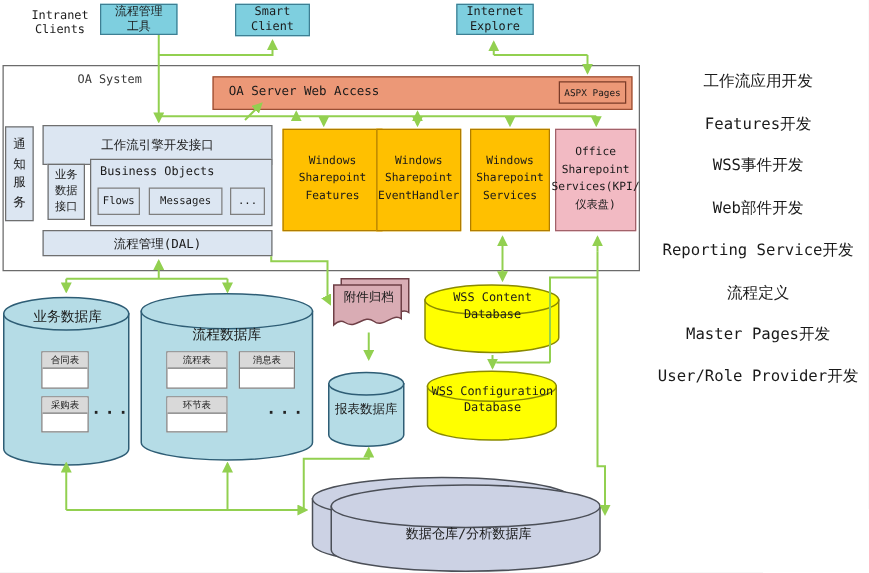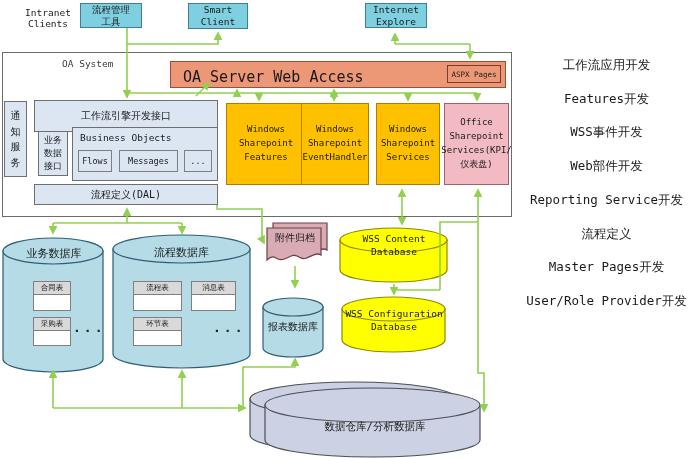--- a/index.html
+++ b/index.html
@@ -9,21 +9,21 @@
     color:#1a1a1a;overflow:hidden;margin:0 auto;
   }
   .abs{position:absolute;box-sizing:border-box;}
   .pre{white-space:pre-line;}
   .ctr{display:flex;align-items:center;justify-content:center;text-align:center;}
   .cyan-box{background:#7ECFDF;border:1px solid #3E7F93;font-size:9.5px;line-height:1.25;}
   .panel{background:#DCE6F2;border:1px solid #6F6F6F;}
   .txt{font-size:9.5px;}
   svg{position:absolute;left:0;top:0;pointer-events:none;}
   #oa-box{border:1px solid #6B6B6B;background:#fff;}
-  #web-access{background:#EC9877;border:1px solid #9A4F35;font-size:15px;}
+  #web-access{background:#EC9877;border:1px solid #9A4F35;font-size:10px;}
   #web-access-label{position:absolute;left:12px;top:6px;}
   #aspx-box{background:#EC9877;border:1px solid #7A3B28;font-size:7.5px;}
   .comp{border:1px solid #B07D00;background:#FFC000;font-size:9px;line-height:1.55;
         overflow-wrap:break-word;word-wrap:break-word;padding:2px;}
   .comp.pink{background:#F2BAC3;border-color:#A2626A;}
   .vtxt{width:1.1em;line-height:1.55;word-break:break-all;text-align:center;}
   .chip{border:1px solid #7F7F7F;background:#ffffff;}
   .chip-h{background:#D9D9D9;border-bottom:1px solid #7F7F7F;font-size:7.5px;
           height:12px;display:flex;align-items:center;justify-content:center;}
   .cyl-label{text-align:center;}
@@ -106,40 +106,40 @@
     <span style="width:2.2em;line-height:1.45;word-break:break-all;text-align:center;">业务数据接口</span>
   </div>
 
   <div class="abs panel" style="left:72px;top:127px;width:146px;height:54px;">
     <div style="font-size:9.5px;padding:4px 0 0 7px;">Business Objects</div>
   </div>
   <div class="abs ctr panel" style="left:78px;top:150px;width:34px;height:22px;font-size:8.5px;border-color:#7F7F7F;">Flows</div>
   <div class="abs ctr panel" style="left:119px;top:150px;width:59px;height:22px;font-size:8.5px;border-color:#7F7F7F;">Messages</div>
   <div class="abs ctr panel" style="left:184px;top:150px;width:28px;height:22px;font-size:8.5px;border-color:#7F7F7F;">...</div>
 
-  <div class="abs ctr panel" style="left:34px;top:184px;width:184px;height:21px;font-size:10px;">流程定义(DAL)</div>
+  <div class="abs ctr panel" style="left:34px;top:184px;width:184px;height:21px;font-size:10px;">流程管理(DAL)</div>
 
   <div class="abs ctr comp" style="left:226px;top:103px;width:80px;height:82px;">Windows Sharepoint Features</div>
   <div class="abs ctr comp" style="left:301px;top:103px;width:68px;height:82px;">Windows Sharepoint EventHandler</div>
   <div class="abs ctr comp" style="left:376px;top:103px;width:64px;height:82px;">Windows Sharepoint Services</div>
   <div class="abs ctr comp pink" style="left:444px;top:103px;width:65px;height:82px;">Office Sharepoint Services(KPI/仪表盘)</div>
 
   <div class="abs" style="left:518px;top:57px;width:177px;height:252px;display:flex;flex-direction:column;justify-content:space-between;">
     <div class="dev-item">工作流应用开发</div>
     <div class="dev-item">Features开发</div>
     <div class="dev-item">WSS事件开发</div>
     <div class="dev-item">Web部件开发</div>
     <div class="dev-item">Reporting Service开发</div>
     <div class="dev-item">流程定义</div>
     <div class="dev-item">Master Pages开发</div>
     <div class="dev-item">User/Role Provider开发</div>
   </div>
 
   <div class="abs cyl-label" style="left:8px;top:246px;width:92px;font-size:11px;">业务数据库</div>
-  <div class="abs cyl-label" style="left:134px;top:245px;width:95px;font-size:11px;text-align:center;">流程数据库</div>
+  <div class="abs cyl-label" style="left:134px;top:260px;width:95px;font-size:11px;text-align:center;">流程数据库</div>
   <div class="abs cyl-label" style="left:263px;top:320px;width:60px;font-size:10px;">报表数据库</div>
   <div class="abs cyl-label" style="left:345px;top:233px;width:98px;font-size:9.5px;line-height:1.35;">WSS Content Database</div>
   <div class="abs cyl-label" style="left:342px;top:308px;width:104px;font-size:9.5px;line-height:1.35;">WSS Configuration Database</div>
   <div class="abs cyl-label" style="left:310px;top:420px;width:130px;font-size:10.5px;">数据仓库/分析数据库</div>
   <div class="abs cyl-label" style="left:270px;top:231px;width:50px;font-size:10px;">附件归档</div>
 
   <div class="abs chip" style="left:33px;top:281px;width:38px;height:30px;">
     <div class="chip-h">合同表</div>
   </div>
   <div class="abs chip" style="left:33px;top:317px;width:38px;height:29px;">

